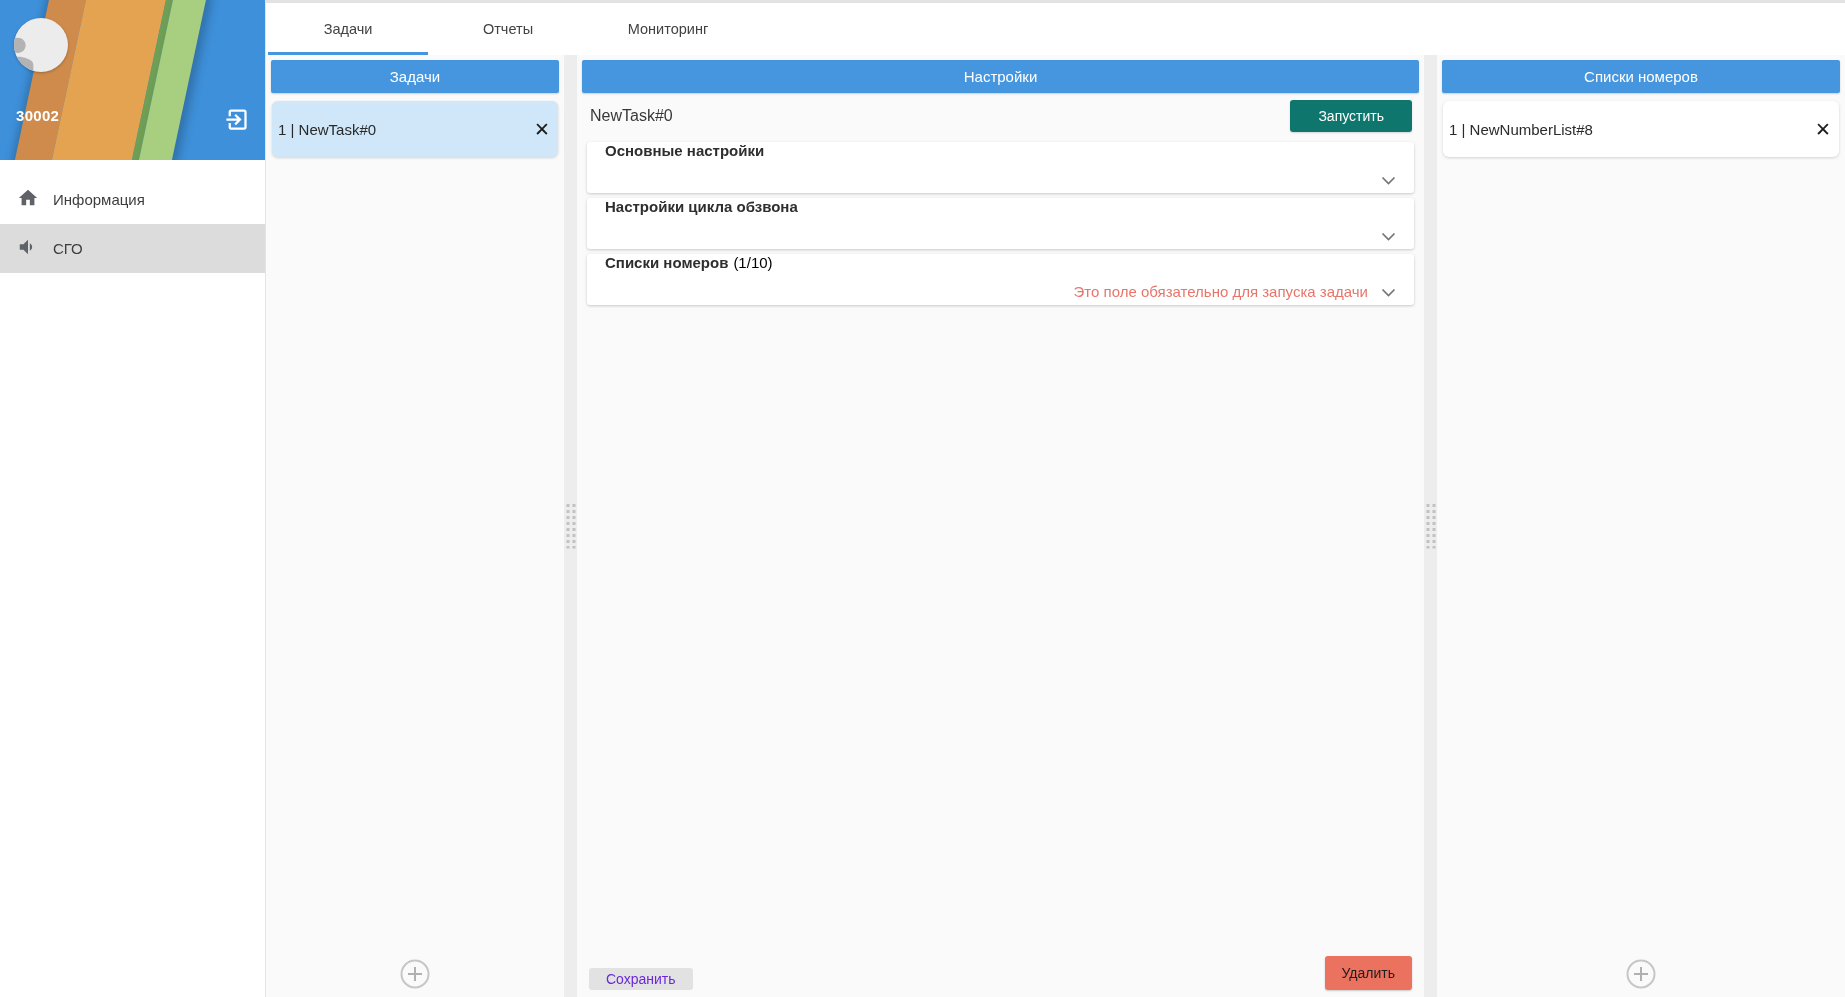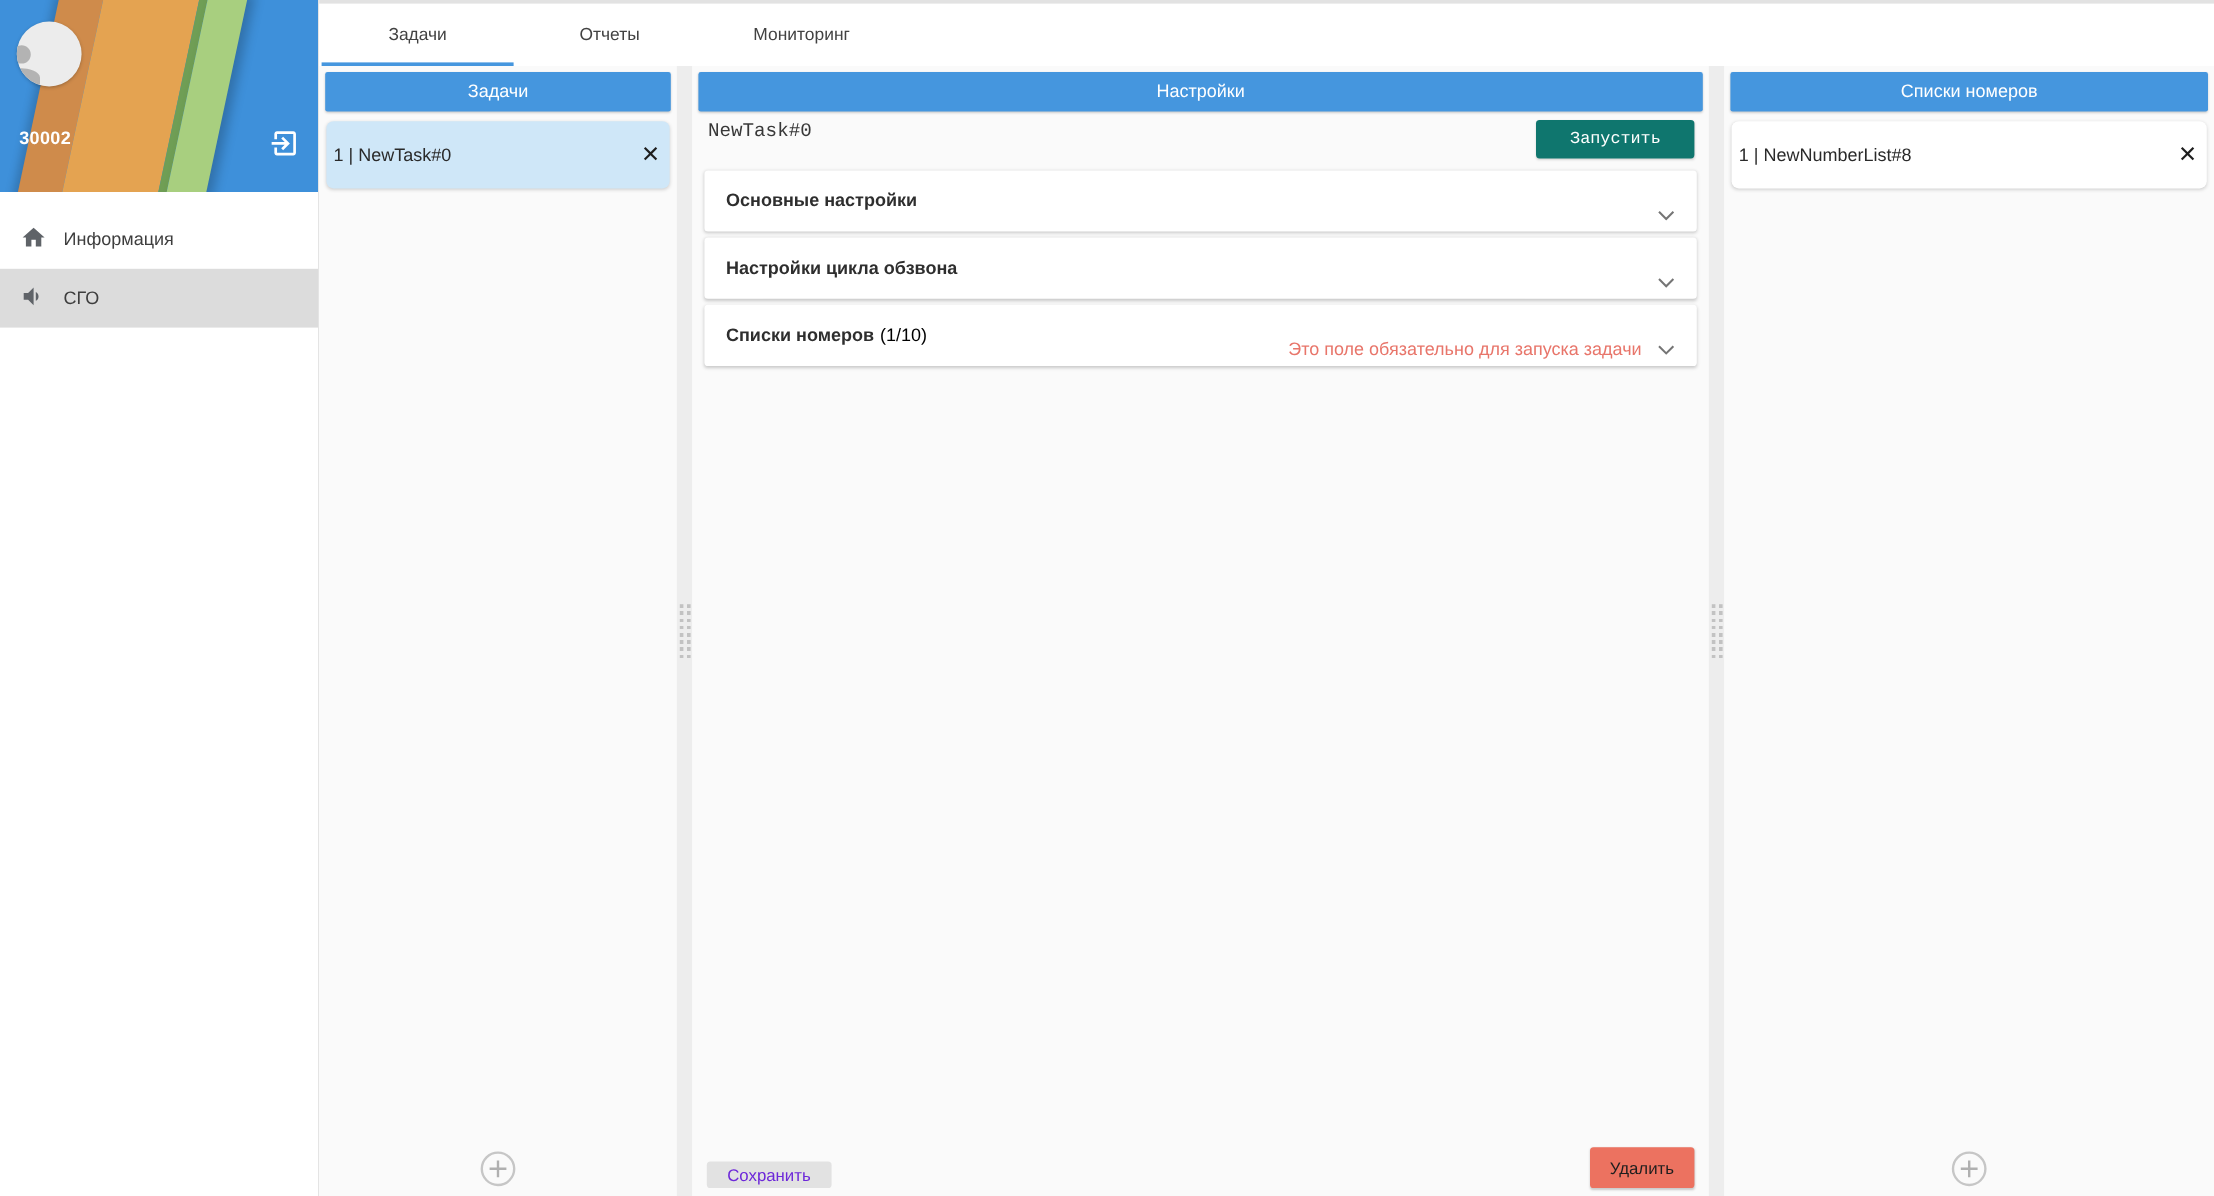--- a/index.html
+++ b/index.html
@@ -39,25 +39,25 @@
                      repeating-linear-gradient(to bottom,currentColor 0 3px,transparent 3px 6px);
     background-size:3px 100%,3px 100%;background-position:0 0,6px 0;background-repeat:no-repeat;}
   .panel-header{margin:5px 5px 0 5px;height:33px;background:#4596de;color:#fff;font-size:15px;display:flex;align-items:center;justify-content:center;border-radius:2px;box-shadow:0 1px 2px rgba(0,0,0,.18);}
   .list-item{margin:8px 6px;height:56px;border-radius:6px;display:flex;align-items:center;padding:0 6px;font-size:15px;color:#2a2a2a;box-shadow:0 1px 3px rgba(0,0,0,.16);cursor:pointer;box-sizing:border-box;}
   .list-item.selected-blue{background:#cfe7f8;}
   .list-item.white{background:#ffffff;}
   .list-item .label{flex:1;}
   .close-x{font-size:19px;color:#1d1d1d;line-height:1;cursor:pointer;padding:2px;}
   .add-btn{position:absolute;bottom:7px;left:50%;transform:translateX(-50%);width:32px;height:32px;cursor:pointer;}
   
-  .task-row{display:flex;justify-content:space-between;padding:7px 12px 7px 13px;font-family:Liberation Mono, monospace;}
+  .task-row{display:flex;align-items:center;justify-content:space-between;padding:7px 12px 7px 13px;}
   .task-name{font-size:16px;color:#383838;}
   .run-btn{background:#0f766e;color:#fff;font-size:14px;font-weight:500;padding:8px 28px;border-radius:3px;box-shadow:0 1px 2px rgba(0,0,0,.15);cursor:pointer;border:none;font-family:inherit;}
   .accordion{margin:3px 10px 0 10px;}
-  .acc-card{height:51px;background:#fff;border-radius:3px;box-shadow:0 1px 3px rgba(0,0,0,.2);margin-bottom:5px;display:flex;align-items:center;padding:0 18px;cursor:pointer;box-sizing:border-box;}
+  .acc-card{height:51px;background:#fff;border-radius:3px;box-shadow:0 1px 3px rgba(0,0,0,.2);margin-bottom:5px;display:flex;padding:0 18px;cursor:pointer;box-sizing:border-box;}
   .acc-title{font-weight:700;font-size:15px;color:#2e2e2e;}
   .acc-suffix{font-size:15px;color:#000000;margin-left:5px;}
   .acc-right{margin-left:auto;display:flex;align-items:center;gap:13px;margin-top:24px;}
   .acc-warning{color:#e8756a;font-size:15px;}
   .save-btn{position:absolute;left:12px;bottom:7px;background:#e2e2e2;color:#6d28d9;font-size:14px;font-weight:500;padding:3px 17px;border-radius:3px;border:none;font-family:inherit;}
   .delete-btn{position:absolute;right:12px;bottom:7px;background:#ec7260;color:#1e1e1e;font-size:14px;font-weight:500;padding:9px 17px;border-radius:3px;border:none;font-family:inherit;box-shadow:0 1px 2px rgba(0,0,0,.2);cursor:pointer;}
 </style>
 </head>
 <body>
 

